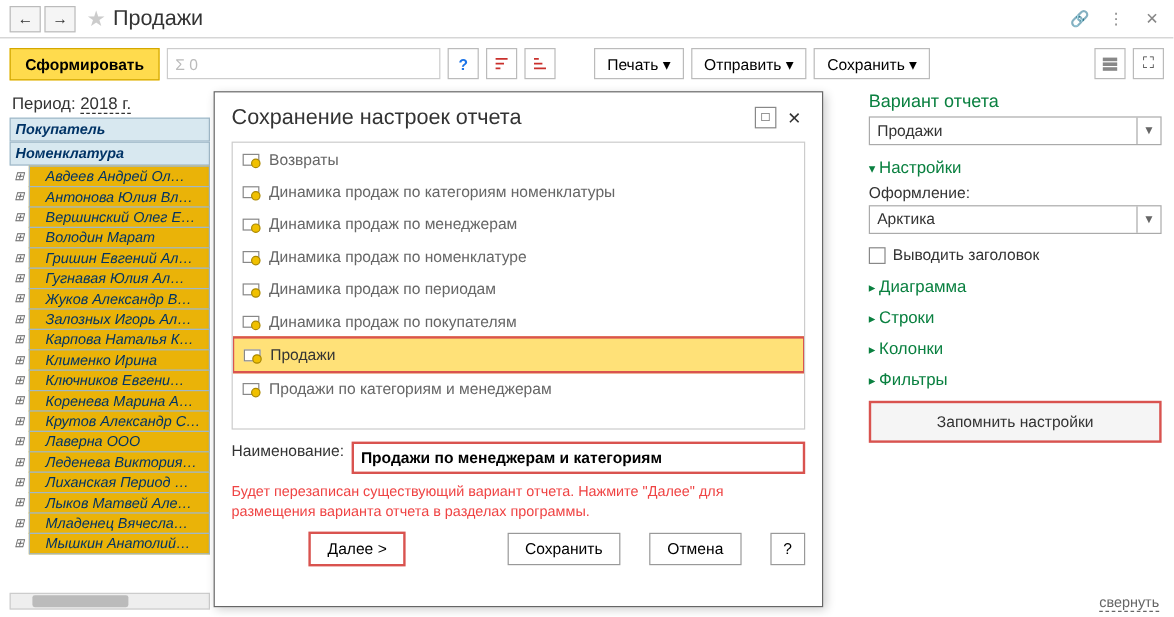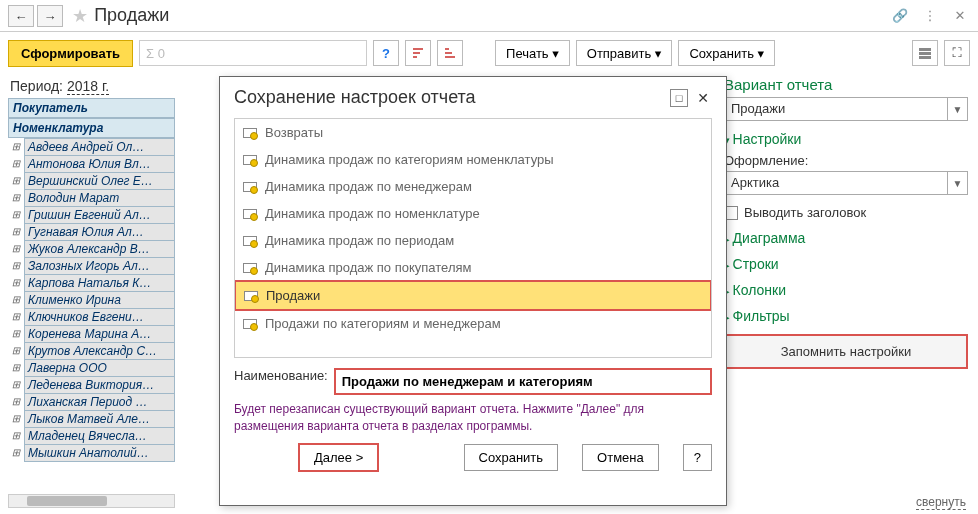--- a/index.html
+++ b/index.html
@@ -20,38 +20,38 @@
 .q-icon { color: #1a73e8; font-weight: bold; }
 
 .period-row { padding: 4px 10px; font-size: 14px; }
 .period-link { color: #333; border-bottom: 1px dashed #333; cursor: pointer; }
 
 .main { display: flex; position: relative; height: 410px; }
 .table-area { width: 175px; padding-left: 8px; position: relative; font-style: italic; }
 .th { background: #d8e8f0; border: 1px solid #a0b8c8; padding: 2px 4px; font-weight: bold; font-size: 12px; color: #003366; }
 .tree-row { display: flex; align-items: center; height: 17px; }
 .tree-exp { width: 16px; font-size: 10px; color: #666; cursor: pointer; text-align: center; }
-.tree-cell { background: #e5e5e5; border: 1px solid #a0b8c8; padding: 1px 3px; font-size: 12px; color: #003366; flex: 1; white-space: nowrap; overflow: hidden; }
+.tree-cell { background: #eab308; border: 1px solid #a0b8c8; padding: 1px 13px; font-size: 12px; color: #003366; flex: 1; white-space: nowrap; overflow: hidden; }
 .hscroll { position: absolute; bottom: 0; left: 8px; right: 0; height: 14px; background: #eee; border: 1px solid #ccc; }
 .hscroll-thumb { position: absolute; left: 18px; top: 1px; width: 80px; height: 10px; background: #bbb; border-radius: 2px; }
 
-.dialog { position: absolute; left: 178px; top: 76px; width: 508px; height: 430px; background: #fff; border: 1px solid #666; box-shadow: 2px 2px 8px rgba(0,0,0,0.2); z-index: 10; padding: 10px 14px; margin-left: 41px; }
+.dialog { position: absolute; left: 178px; top: 76px; width: 508px; height: 430px; background: #fff; border: 1px solid #666; box-shadow: 2px 2px 8px rgba(0,0,0,0.2); z-index: 10; padding: 10px 14px; }
 .dlg-header { display: flex; align-items: center; margin-bottom: 10px; }
 .dlg-title { font-size: 18px; flex: 1; }
 .dlg-ctrl { width: 18px; height: 18px; border: 1px solid #888; margin-left: 6px; display: flex; align-items: center; justify-content: center; cursor: pointer; font-size: 11px; }
 .list-box { border: 1px solid #ccc; height: 240px; overflow: hidden; position: relative; }
 .list-inner { height: 100%; overflow-y: auto; }
 .list-item { display: flex; align-items: center; padding: 6px 8px; cursor: pointer; color: #666; gap: 8px; }
 .list-item.selected { background: #ffe178; color: #333; border: 2px solid #d9534f; margin: -1px; }
 .list-icon { width: 14px; height: 12px; position: relative; }
 .list-icon::before { content: ""; position: absolute; top: 1px; left: 0; width: 12px; height: 8px; border: 1px solid #888; background: #fff; }
 .list-icon::after { content: ""; position: absolute; bottom: -1px; right: -1px; width: 6px; height: 6px; background: #f0c000; border-radius: 50%; border: 1px solid #aa8800; }
 .name-row { display: flex; align-items: flex-start; margin: 10px 0 6px; gap: 6px; }
 .name-input { flex: 1; border: 2px solid #d9534f; padding: 4px 6px; font-size: 13px; font-weight: bold; }
-.hint { font-size: 12px; color: #701a75; line-height: 1.4; }
+.hint { font-size: 12px; color: #ef4444; line-height: 1.4; }
 .dlg-footer { display: flex; align-items: center; gap: 24px; margin-top: 8px; }
 .dlg-btn { border: 1px solid #999; background: #fff; padding: 5px 14px; cursor: pointer; font-size: 13px; }
 .dlg-btn.primary { border: 2px solid #d9534f; }
 .dlg-btn.help { padding: 5px 10px; }
 
 .side { position: absolute; right: 10px; top: 76px; width: 244px; }
 .side-title { color: #0a8040; font-size: 15px; margin-bottom: 4px; }
 .combo { display: flex; border: 1px solid #aaa; height: 24px; margin-bottom: 10px; }
 .combo-val { flex: 1; padding: 3px 6px; }
 .combo-btn { width: 20px; border-left: 1px solid #aaa; display: flex; align-items: center; justify-content: center; cursor: pointer; color: #666; font-size: 10px; }

